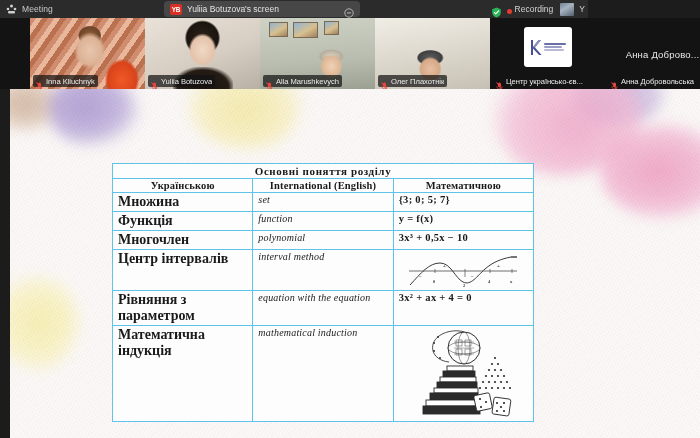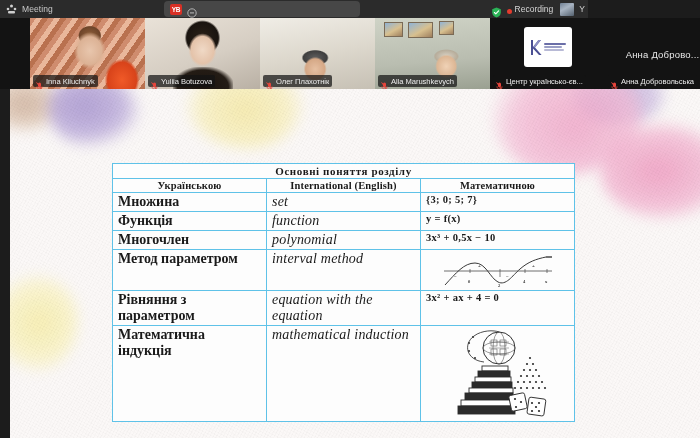--- a/index.html
+++ b/index.html
@@ -146,40 +146,40 @@
 
   .slide-title{
     position:absolute;left:50px;top:108px;
     font-size:30px;color:#3f3f43;letter-spacing:.3px;font-weight:400;
     white-space:nowrap;
   }
 
   
   .tbl-wrap{position:absolute;left:112px;top:163px;width:463px;}
   table.concepts{
-    width:463px;border-collapse:collapse;table-layout:fixed;
+    width:422px;border-collapse:collapse;table-layout:fixed;
     font-family:"Liberation Serif", serif;
   }
   table.concepts td{
     border:1px solid #5fc2e8;
     padding:1px 5px;
     vertical-align:top;
     color:#1a1a1a;
     background:#fdfdfd;
   }
   td.banner{
     background:#fcf6b8;text-align:center;font-weight:bold;font-size:11px;
     letter-spacing:.6px;padding:6px 4px;color:#1d1d1d;
   }
   td.colhead{
     background:#e2f4fc;text-align:center;font-weight:bold;font-size:10.5px;
     padding:7px 4px;letter-spacing:.15px;
   }
   td.ua{font-size:14px;font-weight:bold;width:148px;}
-  td.en{font-size:14px;font-style:italic;width:185px;letter-spacing:.2px;}
+  td.en{font-size:10px;font-style:italic;width:185px;letter-spacing:.2px;}
   td.math{font-size:10.5px;font-weight:bold;width:128px;letter-spacing:.3px;}
   .r-graph{height:40px;padding:0!important;position:relative;}
   .r-pic{height:95px;padding:0!important;position:relative;}
   .cellpic{position:absolute;left:50%;top:2px;transform:translateX(-50%);}
 </style>
 </head>
 <body>
 
 <div class="app">
 
@@ -191,20 +191,21 @@
           <circle cx="2" cy="5" r="1.3" fill="#cfcfcf"></circle>
           <circle cx="9" cy="5" r="1.3" fill="#cfcfcf"></circle>
           <rect x="2" y="7" width="7" height="2.6" rx="1" fill="#cfcfcf"></rect>
         </svg>
       </span>
       <span class="tb-label">Meeting</span>
     </div>
 
     <div class="share-pill">
       <span class="yb-badge">YB</span>
+      <span class="share-text">Yuliia Botuzova's screen</span>
       <span class="pause-icon">
         <svg width="10" height="10" viewBox="0 0 10 10">
           <circle cx="5" cy="5" r="4.2" fill="none" stroke="#bdbdbd" stroke-width="0.9"></circle>
           <rect x="3" y="4.4" width="4" height="1" fill="#bdbdbd"></rect>
         </svg>
       </span>
     </div>
 
     <div class="tb-right">
       <span class="shield">
@@ -250,48 +251,48 @@
             <rect x="2" y="0.6" width="3" height="4.6" rx="1.5" fill="#e8453c"></rect>
             <path d="M1 4.4 C1 6.2 2.2 7.1 3.5 7.1 C4.8 7.1 6 6.2 6 4.4" fill="none" stroke="#e8453c" stroke-width="0.9"></path>
             <line x1="0.6" y1="0.4" x2="6.4" y2="8.6" stroke="#e8453c" stroke-width="1"></line>
           </svg>
         </span>
         <span class="nb-text">Yuliia Botuzova</span>
       </div>
     </div>
 
     <div class="tile w2">
-      <div class="cam cam-c"></div>
-      <div class="namebadge">
-        <span class="mic-mute">
-          <svg width="7" height="9" viewBox="0 0 7 9">
-            <rect x="2" y="0.6" width="3" height="4.6" rx="1.5" fill="#e8453c"></rect>
-            <path d="M1 4.4 C1 6.2 2.2 7.1 3.5 7.1 C4.8 7.1 6 6.2 6 4.4" fill="none" stroke="#e8453c" stroke-width="0.9"></path>
-            <line x1="0.6" y1="0.4" x2="6.4" y2="8.6" stroke="#e8453c" stroke-width="1"></line>
-          </svg>
-        </span>
-        <span class="nb-text">Олег Плахотнік</span>
-      </div>
-    </div>
-
-    <div class="tile w2">
       <div class="cam cam-d">
         <span class="frame f1"></span>
         <span class="frame f2"></span>
         <span class="frame f3"></span>
       </div>
       <div class="namebadge">
         <span class="mic-mute">
           <svg width="7" height="9" viewBox="0 0 7 9">
             <rect x="2" y="0.6" width="3" height="4.6" rx="1.5" fill="#e8453c"></rect>
             <path d="M1 4.4 C1 6.2 2.2 7.1 3.5 7.1 C4.8 7.1 6 6.2 6 4.4" fill="none" stroke="#e8453c" stroke-width="0.9"></path>
             <line x1="0.6" y1="0.4" x2="6.4" y2="8.6" stroke="#e8453c" stroke-width="1"></line>
           </svg>
         </span>
         <span class="nb-text">Alla Marushkevych</span>
+      </div>
+    </div>
+
+    <div class="tile w2">
+      <div class="cam cam-c"></div>
+      <div class="namebadge">
+        <span class="mic-mute">
+          <svg width="7" height="9" viewBox="0 0 7 9">
+            <rect x="2" y="0.6" width="3" height="4.6" rx="1.5" fill="#e8453c"></rect>
+            <path d="M1 4.4 C1 6.2 2.2 7.1 3.5 7.1 C4.8 7.1 6 6.2 6 4.4" fill="none" stroke="#e8453c" stroke-width="0.9"></path>
+            <line x1="0.6" y1="0.4" x2="6.4" y2="8.6" stroke="#e8453c" stroke-width="1"></line>
+          </svg>
+        </span>
+        <span class="nb-text">Олег Плахотнік</span>
       </div>
     </div>
 
     <div class="tile w2">
       <div class="cam cam-e"></div>
       <div class="logo-card">
         <svg class="logo-k" viewBox="0 0 12 17">
           <path d="M1 1 L1 16 L3 16 L3 9.5 L9 16 L11.6 16 L5 8.4 L11 1 L8.4 1 L3 8 L3 1 Z" fill="#4a4f93"></path>
           <path d="M5 8.4 L11 1 L8.4 1 L3 8 Z" fill="#8e91c4"></path>
         </svg>
@@ -366,21 +367,21 @@
         <td class="math">y = f(x)</td>
       </tr>
 
       <tr>
         <td class="ua">Многочлен</td>
         <td class="en">polynomial</td>
         <td class="math">3x³ + 0,5x − 10</td>
       </tr>
 
       <tr>
-        <td class="ua">Метод параметром</td>
+        <td class="ua">Центр інтервалів</td>
         <td class="en">interval method</td>
         <td class="math r-graph">
           <svg class="cellpic" width="112" height="38" viewBox="0 0 112 38">
             <line x1="2" y1="19" x2="110" y2="19" stroke="#4a4a4a" stroke-width="0.8"></line>
             <path d="M3 33 C14 21 22 11 33 11 C44 11 48 26 56 30 C64 34 70 24 78 17 C86 10 94 7 104 5" fill="none" stroke="#3a3a3a" stroke-width="1"></path>
             <line x1="104" y1="5" x2="110" y2="5" stroke="#3a3a3a" stroke-width="1.4"></line>
             <text x="12" y="26" font-size="5" fill="#3a3a3a" font-family="Liberation Serif, serif">−</text>
             <text x="36" y="15" font-size="5" fill="#3a3a3a" font-family="Liberation Serif, serif">+</text>
             <text x="64" y="26" font-size="5" fill="#3a3a3a" font-family="Liberation Serif, serif">−</text>
             <text x="90" y="15" font-size="5" fill="#3a3a3a" font-family="Liberation Serif, serif">+</text>

